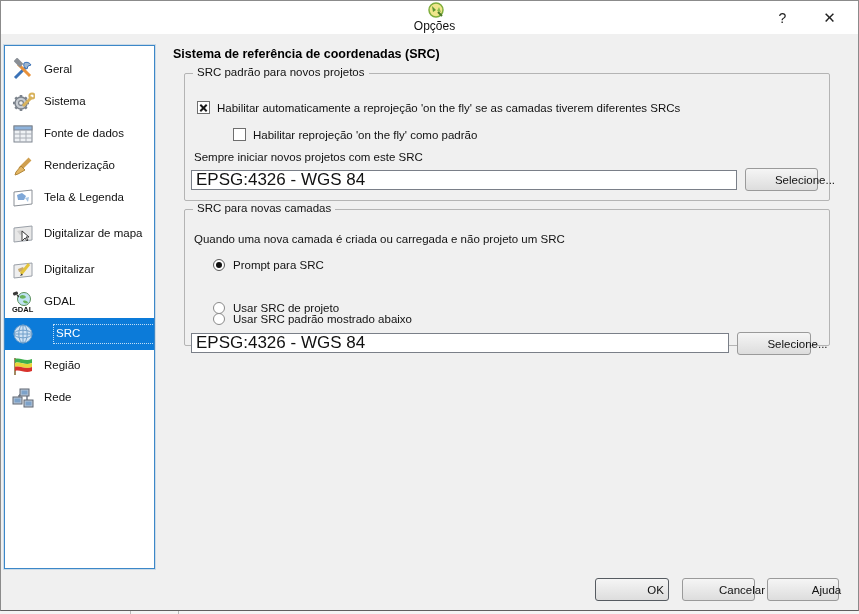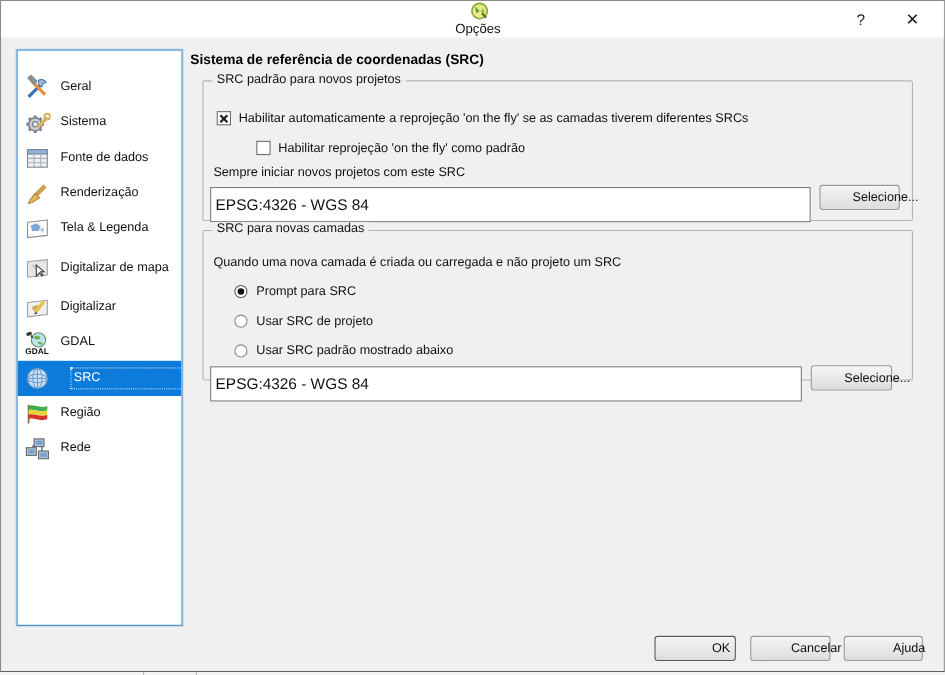--- a/index.html
+++ b/index.html
@@ -24,23 +24,23 @@
   .titlebar .title-text { margin-left: 10px; font-size: 12px; color: #111; }
   .tb-btn {
     position: absolute; top: 0; width: 45px; height: 33px; display: flex;
     align-items: center; justify-content: center; font-size: 14px; color: #222; cursor: default;
   }
   .tb-help { left: 759px; }
   .tb-close { left: 806px; font-size: 15px; }
 
   
   .sidebar {
-    position: absolute; left: 14px; top: 44px; width: 151px; height: 524px;
+    position: absolute; left: 3px; top: 44px; width: 151px; height: 524px;
     background: #ffffff; border: 1px solid #3c87c8; box-shadow: 0 0 0 1px rgba(90,150,200,.25);
-    padding-top: 18px; overflow: hidden;
+    padding-top: 8px; overflow: hidden;
   }
   .side-item {
     display: flex; align-items: center; height: 32px; padding-left: 5px;
     font-size: 11.5px; color: #111; cursor: default;
   }
   .side-item.two-line { height: 40px; }
   .side-item .icn { width: 26px; height: 26px; flex: 0 0 26px; display:flex; align-items:center; justify-content:center; }
   .side-item .lbl { margin-left: 8px; line-height: 1.15; width: 104px; }
   .side-item.selected { background: #0c7bd9; color: #ffffff; gap: 12px; }
   .side-item.selected .lbl { outline: 1px dotted rgba(255,255,255,.75); outline-offset: 2px; }
@@ -74,22 +74,22 @@
   .radio { width: 12px; height: 12px; border-radius: 50%; background: #fff; border: 1px solid #8a8a8a; position: relative; flex: 0 0 12px; }
   .radio.selected { border-color: #5a5a5a; }
   .radio.selected::after {
     content: ""; position: absolute; left: 2px; top: 2px; width: 6px; height: 6px; border-radius: 50%; background: #111;
   }
   .rd-label { margin-left: 8px; }
 
   .static-label { position: absolute; font-size: 11.5px; color: #111; }
 
   .text-input {
-    position: absolute; height: 32px; background: #fff; border: 1px solid #7a7f88;
-    font-family: "Liberation Sans", sans-serif; font-size: 14px; color: #111; padding: 0 4px;
+    position: absolute; height: 20px; background: #fff; border: 1px solid #7a7f88;
+    font-family: "Liberation Sans", sans-serif; font-size: 17px; color: #111; padding: 0 4px;
   }
 
   .btn {
     position: absolute; height: 23px; font-family: "Liberation Sans", sans-serif; font-size: 11.5px; color: #111;
     background: linear-gradient(#f5f5f5, #dddddd); border: 1px solid #9a9a9a; border-radius: 3px;
     display: flex; align-items: center; justify-content: center; cursor: default; padding-left: 47px;
   }
   .btn.default { border-color: #565b61; }
 
   .sel-btn1 { left: 744px; top: 167px; width: 73px; }
@@ -292,21 +292,21 @@
     <span class="gb-title">SRC para novas camadas</span>
   </div>
 
   <div class="static-label" style="left:193px; top:232px;">Quando uma nova camada é criada ou carregada e não projeto um SRC</div>
 
   <div class="ctl-row" style="left:212px; top:258px;">
     <span class="radio selected"></span>
     <span class="rd-label">Prompt para SRC</span>
   </div>
 
-  <div class="ctl-row" style="left:212px; top:285px;align-items:flex-end;">
+  <div class="ctl-row" style="left:212px; top:301px;align-items:flex-end;">
     <span class="radio"></span>
     <span class="rd-label">Usar SRC de projeto</span>
   </div>
 
   <div class="ctl-row" style="left:212px; top:312px;">
     <span class="radio"></span>
     <span class="rd-label">Usar SRC padrão mostrado abaixo</span>
   </div>
 
   <input class="text-input" style="left: 190px; top: 332px; width: 538px;" type="text" value="EPSG:4326 - WGS 84">

